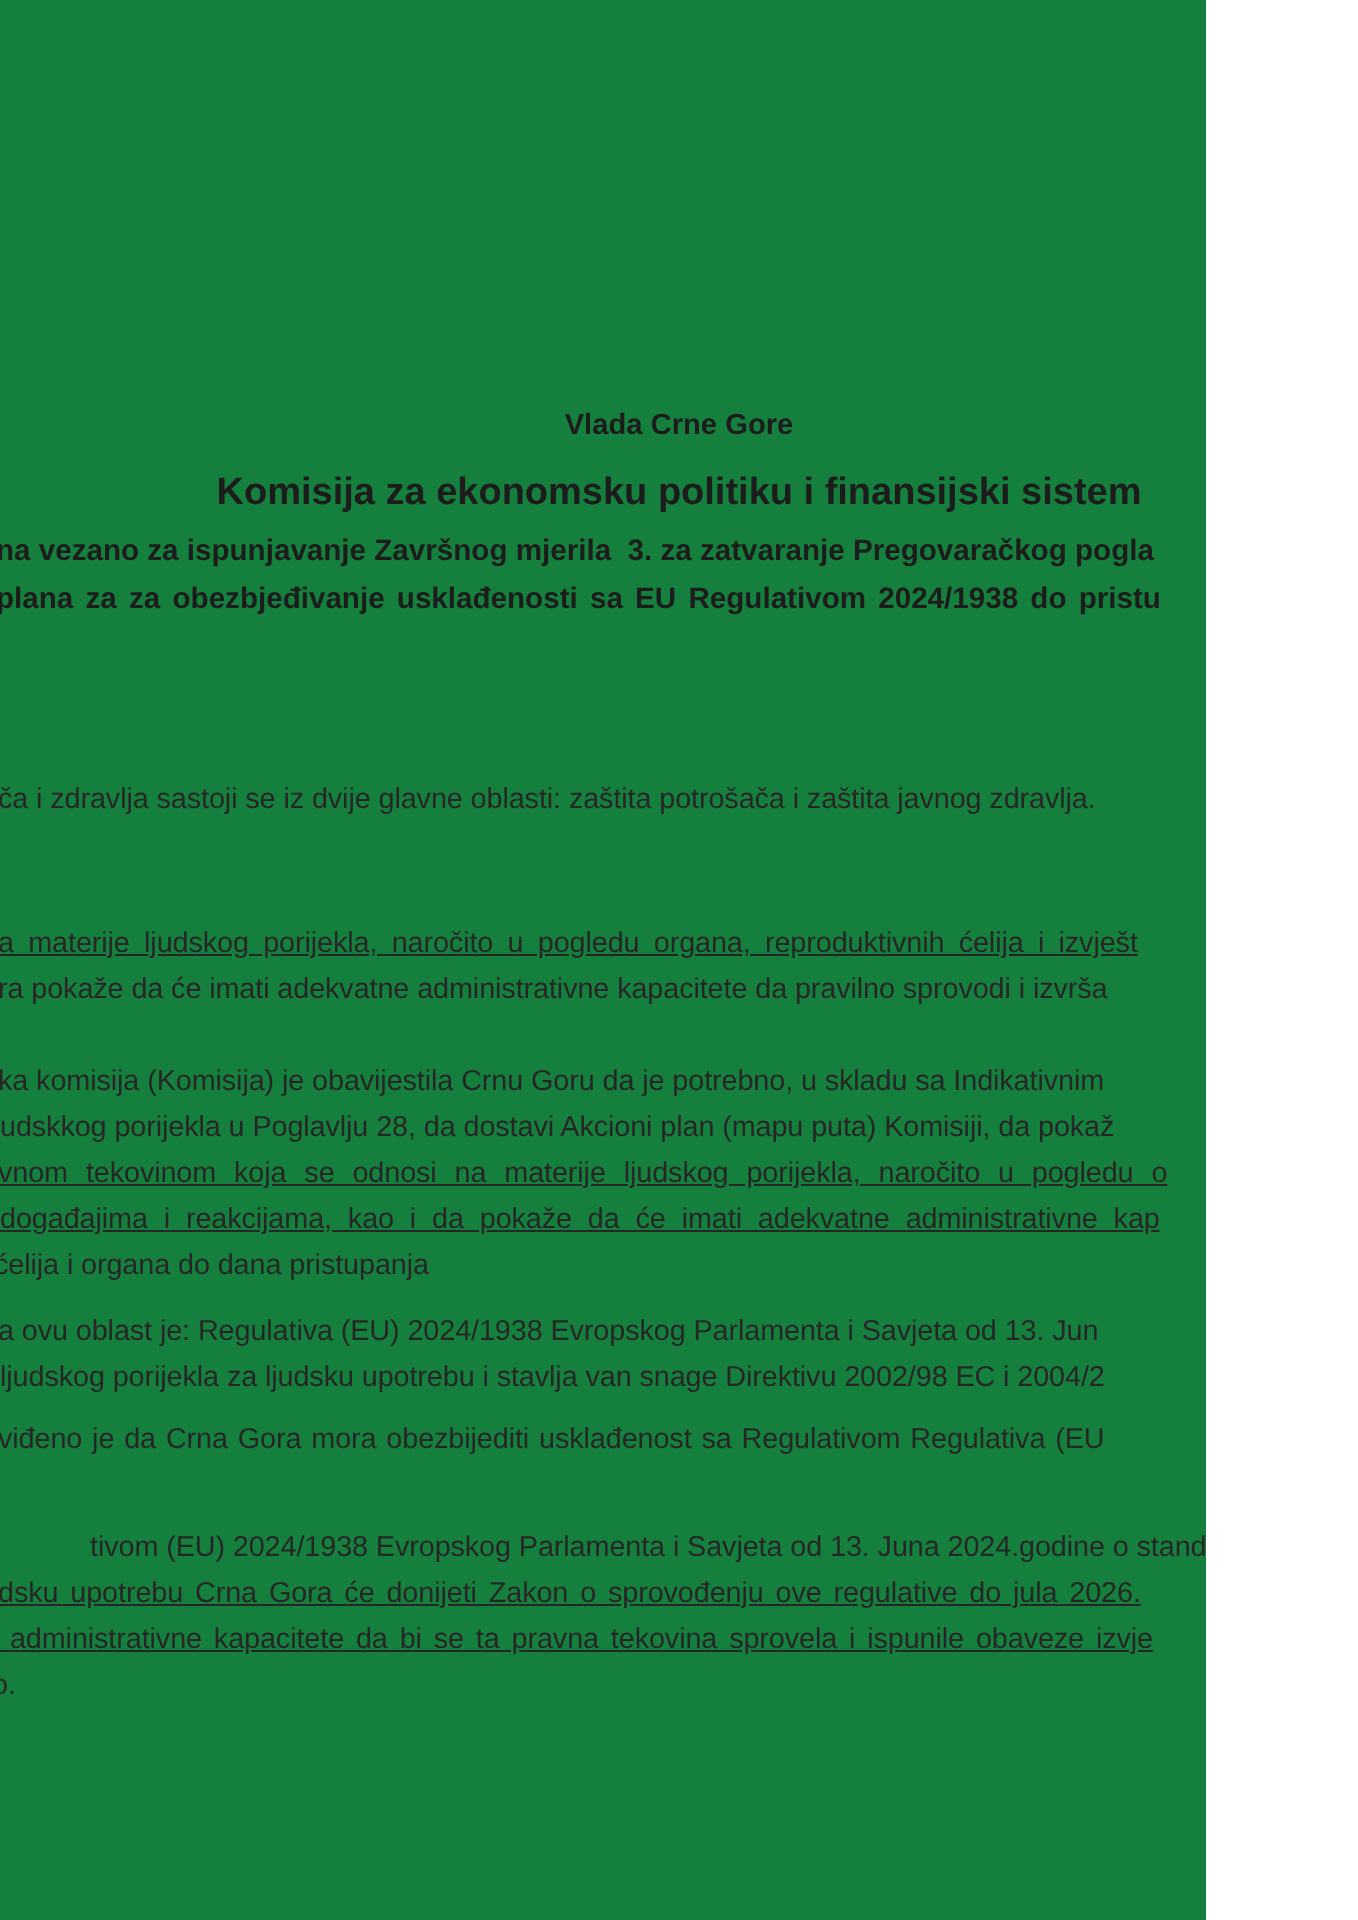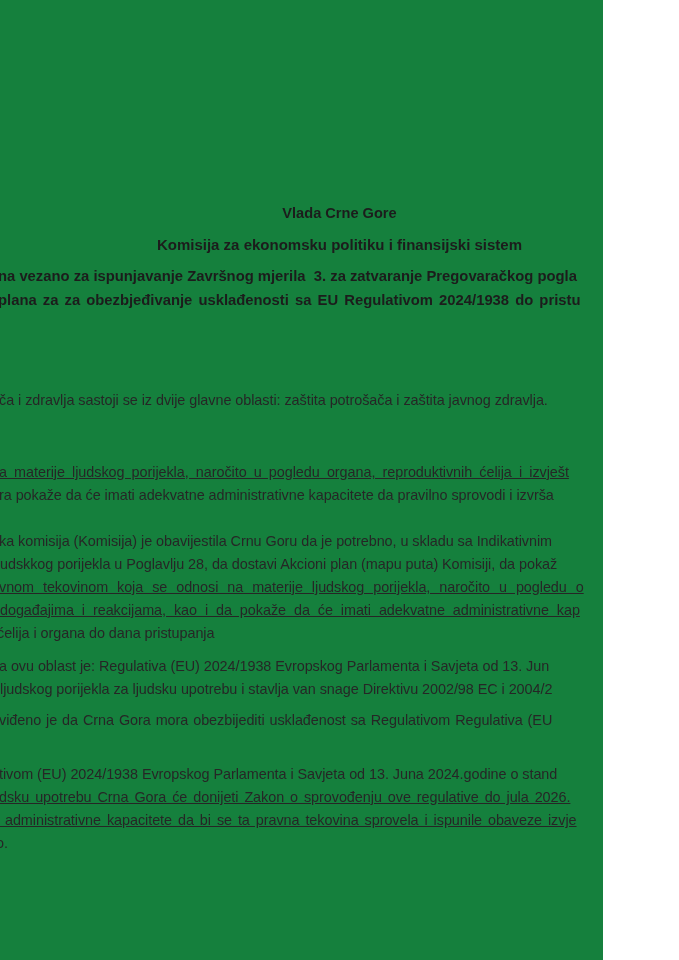--- a/index.html
+++ b/index.html
@@ -57,39 +57,39 @@
 </head>
 <body>
 
 <div class="page">
 
   <div class="line serif" style="left:608px; top:83px;">81000 Poc</div>
   <div class="line serif" style="left:643px; top:104px;">Te</div>
   <div class="line serif" style="left:636px; top:125px;font-family:Liberation Mono, monospace;">Fax</div>
 
   <div class="line heading heading-center" style="top:206px;">Vlada Crne Gore</div>
-  <div class="line heading heading-center" style="top:237px; font-size:15px; left:0px;">Komisija za ekonomsku politiku i finansijski sistem</div>
+  <div class="line heading heading-center" style="top:237px; font-size:19px; left:0px;">Komisija za ekonomsku politiku i finansijski sistem</div>
 
   <div class="line heading" style="left:-2px; top:269px; font-size:14.8px;">na vezano za ispunjavanje Završnog mjerila  3. za zatvaranje Pregovaračkog pogla</div>
   <div class="line heading" style="left:-2px; top:293px; font-size:14.8px; word-spacing:2px;">plana za za obezbjeđivanje usklađenosti sa EU Regulativom 2024/1938 do pristu</div>
 
   <div class="line body-text" style="left:-1px; top:393px;text-align:right;">ča i zdravlja sastoji se iz dvije glavne oblasti: zaštita potrošača i zaštita javnog zdravlja.</div>
 
   <div class="line body-text justify-line" style="left:-1px; top:465px;">a materije ljudskog porijekla, naročito u pogledu organa, reproduktivnih ćelija i izvješt</div>
   <div class="line body-text" style="left:-1px; top:488px;">ra pokaže da će imati adekvatne administrativne kapacitete da pravilno sprovodi i izvrša</div>
 
   <div class="line body-text" style="left:-1px; top:534px;text-align:right;">ka komisija (Komisija) je obavijestila Crnu Goru da je potrebno, u skladu sa Indikativnim</div>
   <div class="line body-text" style="left:0px; top:557px;">udskkog porijekla u Poglavlju 28, da dostavi Akcioni plan (mapu puta) Komisiji, da pokaž</div>
   <div class="line body-text justify-line" style="left:-1px; top:580px; word-spacing:5px;">vnom tekovinom koja se odnosi na materije ljudskog porijekla, naročito u pogledu o</div>
   <div class="line body-text justify-line" style="left:0px; top:603px; word-spacing:4px;">događajima i reakcijama, kao i da pokaže da će imati adekvatne administrativne kap</div>
   <div class="line body-text" style="left:-3px; top:626px;">ćelija i organa do dana pristupanja</div>
 
   <div class="line body-text" style="left:-1px; top:659px;">a ovu oblast je: Regulativa (EU) 2024/1938 Evropskog Parlamenta i Savjeta od 13. Jun</div>
   <div class="line body-text" style="left:0px; top:682px;">ljudskog porijekla za ljudsku upotrebu i stavlja van snage Direktivu 2002/98 EC i 2004/2</div>
 
   <div class="line body-text" style="left:-1px; top:713px; word-spacing:1px;">viđeno je da Crna Gora mora obezbijediti usklađenost sa Regulativom Regulativa (EU</div>
 
-  <div class="line body-text" style="left:-1px; top:767px;">tivom (EU) 2024/1938 Evropskog Parlamenta i Savjeta od 13. Juna 2024.godine o stand</div>
+  <div class="line body-text" style="left:-1px; top:767px;padding-left:46px;">tivom (EU) 2024/1938 Evropskog Parlamenta i Savjeta od 13. Juna 2024.godine o stand</div>
   <div class="line body-text justify-line" style="left:-1px; top:790px; word-spacing:2px;">dsku upotrebu Crna Gora će donijeti Zakon o sprovođenju ove regulative do jula 2026.</div>
   <div class="line body-text justify-line" style="left:-1px; top:813px; word-spacing:2px;"> administrativne kapacitete da bi se ta pravna tekovina sprovela i ispunile obaveze izvje</div>
   <div class="line body-text" style="left:-4px; top:836px;">o.</div>
 
 </div>
 
 </body></html>

